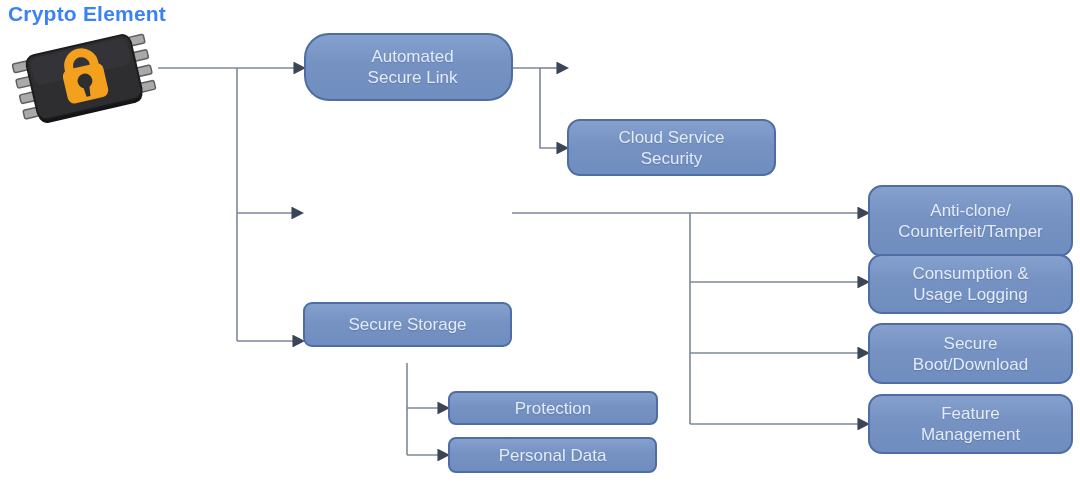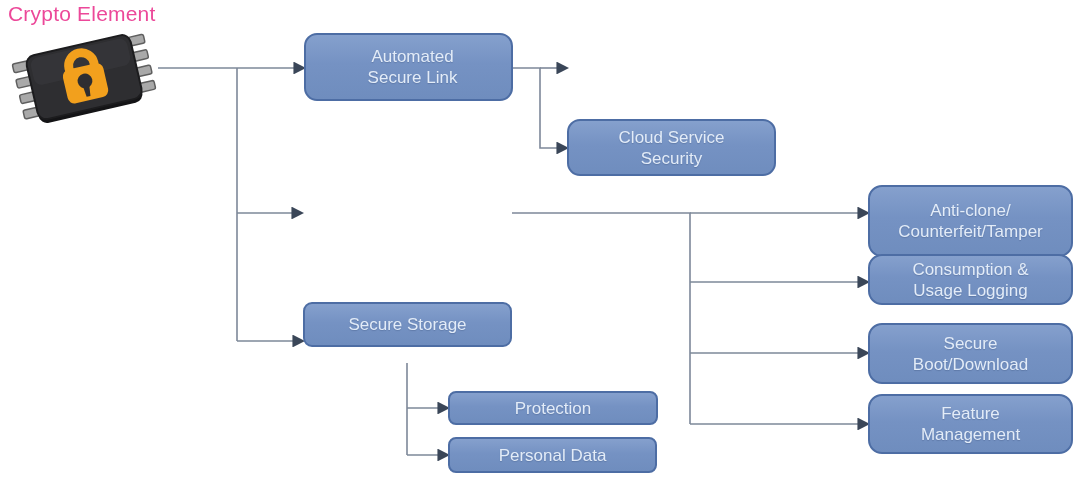--- a/index.html
+++ b/index.html
@@ -2,39 +2,39 @@
 <html><head>
 <meta charset="utf-8">
 <style>
   html,body{margin:0;padding:0;background:#ffffff;}
   .canvas{
     position:relative;width:1080px;height:485px;background:#ffffff;overflow:hidden;
     font-family:"Liberation Sans",sans-serif;
   }
   .page-title{
     position:absolute;left:8px;top:2px;
-    font-size:21px;font-weight:400;color:#ec4899;letter-spacing:.2px;
+    font-size:21px;font-weight:700;color:#3b82f6;letter-spacing:.2px;
   }
   .connectors{position:absolute;left:0;top:0;width:1080px;height:485px;pointer-events:none;}
   .node{
     position:absolute;box-sizing:border-box;
     display:flex;flex-direction:column;justify-content:center;align-items:center;
     background:linear-gradient(180deg,#85a0cd 0%,#7592c3 45%,#6f8dbe 100%);
     border:2px solid #4d6da4;border-radius:11px;
     color:#e3ecf8;font-size:17px;line-height:21px;text-align:center;
     text-shadow:0 1px 1px rgba(40,60,100,.25);
   }
   .node span{display:block;}
   
-  #n-asl  {left:304px;top:33px; width:209px;height:68px;border-radius:13px;padding-left:8px;}
+  #n-asl  {left:304px;top:33px; width:209px;height:68px;border-radius:25px;padding-left:8px;}
   #n-ccp  {left:567px;top:39px; width:209px;height:59px;border-radius:13px;}
   #n-css  {left:567px;top:119px;width:209px;height:57px;border-radius:13px;}
   #n-eco  {left:302px;top:192px;width:210px;height:42px;border-radius:9px;}
   #n-anti {left:868px;top:185px;width:205px;height:72px;border-radius:14px;}
-  #n-cons {left:868px;top:254px;width:205px;height:51px;border-radius:14px;}
+  #n-cons {left:868px;top:254px;width:205px;height:60px;border-radius:14px;}
   #n-boot {left:868px;top:323px;width:205px;height:61px;border-radius:14px;}
   #n-feat {left:868px;top:394px;width:205px;height:60px;border-radius:14px;}
   #n-stor {left:303px;top:302px;width:209px;height:45px;border-radius:9px;align-items:center;}
   #n-pwd  {left:448px;top:391px;width:210px;height:34px;border-radius:8px;}
   #n-pdat {left:448px;top:437px;width:209px;height:36px;border-radius:8px;}
   .chip{position:absolute;left:6px;top:26px;width:158px;height:100px;}
 </style>
 </head>
 <body>
 

